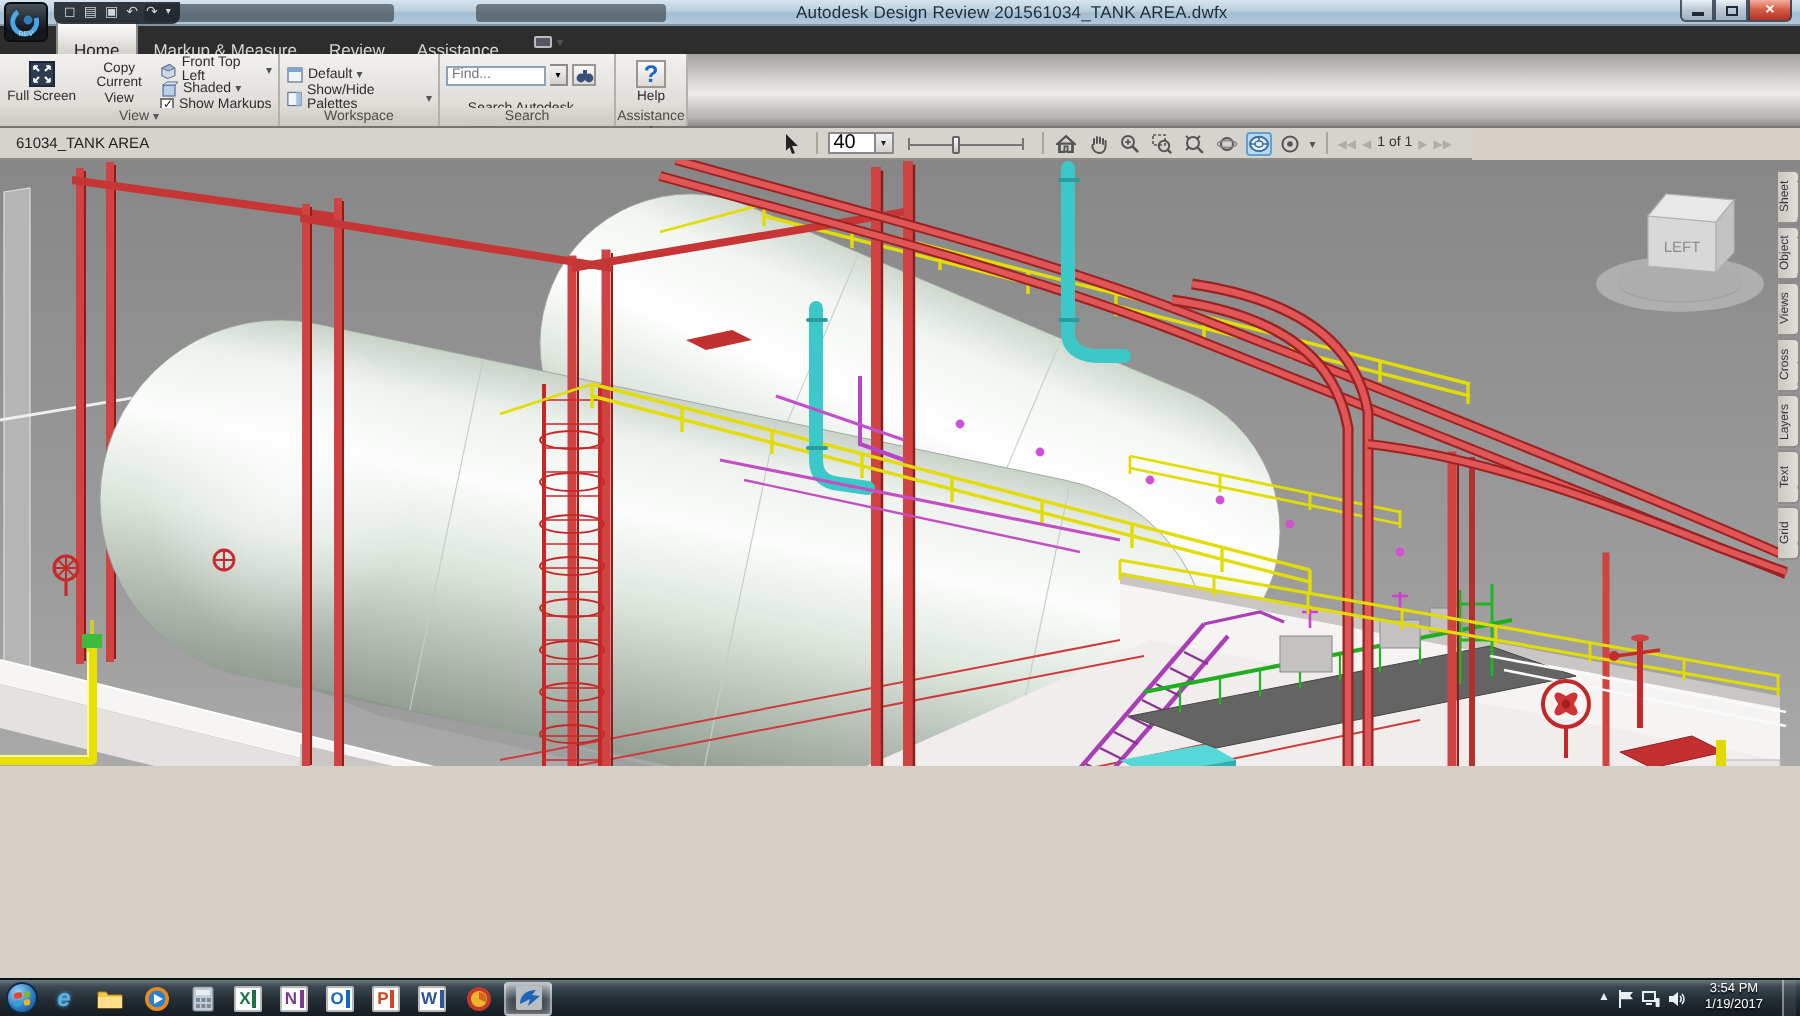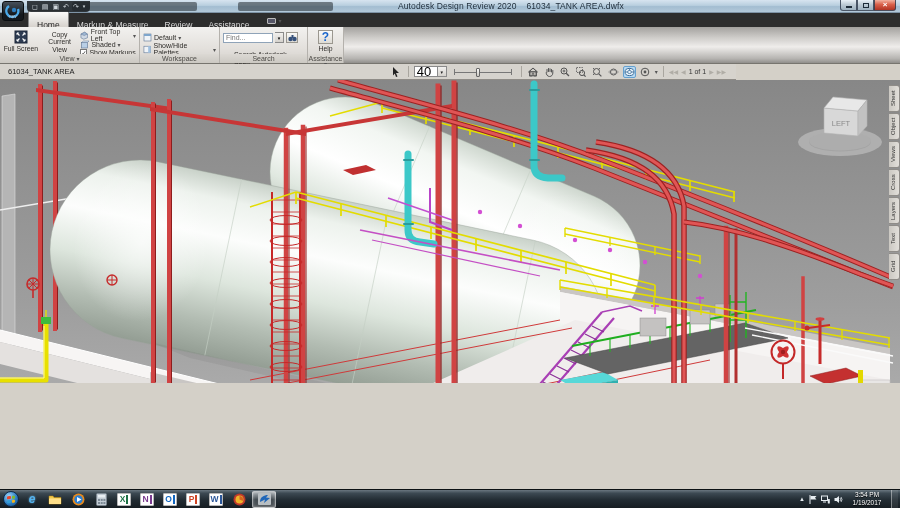--- a/index.html
+++ b/index.html
@@ -5,21 +5,21 @@
   * { margin:0; padding:0; box-sizing:border-box; }
   html,body { width:900px; height:508px; overflow:hidden; font-family:"Liberation Sans",sans-serif; }
   #app { position:relative; width:900px; height:508px; background:#d4d0c8; }
 
   
   .titlebar { position:absolute; top:0; left:0; width:900px; height:13px;
     background:linear-gradient(180deg,#d7e4f0 0%,#b9cfdf 45%,#a3bdd1 55%,#b3c9da 100%);
     border-bottom:1px solid #7e93a6; font-size:8.5px; color:#1d2b38; }
   .title-ghost { position:absolute; top:2px; height:9px; background:rgba(35,42,48,.55); border-radius:2px; }
   .title-text { position:absolute; left:398px; top:1px; white-space:nowrap; letter-spacing:.1px; }
-  .title-text .doc { margin-left:10px; }
+  .title-text .doc { }
   .winbtns { position:absolute; top:0; right:4px; display:flex; }
   .winbtn { width:17px; height:11px; border:1px solid rgba(50,62,80,.85); border-top:none;
     display:flex; align-items:center; justify-content:center;
     background:linear-gradient(180deg,#e9f1f7,#b9c7d2 50%,#9fb2c0); }
   .winbtn.min { border-radius:0 0 0 3px; }
   .winbtn.close { width:22px; border-radius:0 0 3px 0;
     background:linear-gradient(180deg,#f3b2a0,#d9604a 45%,#b03323); }
   .glyph-min { width:6px; height:2px; background:#1d2b38; margin-top:4px; }
   .glyph-max { width:6px; height:5px; border:1px solid #1d2b38; }
   .glyph-close { color:#fff; font-size:8px; font-weight:bold; line-height:1; }
@@ -67,21 +67,21 @@
 
   
   .canvasbar { position:absolute; top:64px; left:0; width:736px; height:16px; background:#d6d3cd;
     border-bottom:1px solid #8f8c87; display:flex; align-items:center; font-size:7.5px; color:#222; padding:0 4px; }
   .canvas-tab { margin-left:4px; }
   .cbar-tools { margin-left:auto; display:flex; align-items:center; gap:3px; padding-right:6px; }
   .tool-ic { width:13px; height:12px; display:flex; align-items:center; justify-content:center; border:1px solid transparent; }
   .tool-ic.hl { background:#b8d9f2; border:1px solid #64a0cf; border-radius:2px; }
   .tool-sep { width:1px; height:11px; background:#a9a69f; margin:0 2px; }
   .zoomcombo { display:flex; align-items:center; }
-  .zoomcombo input { width:24px; height:11px; font-size:13px; border:1px solid #8a8a8a; padding:0 2px;
+  .zoomcombo input { width:24px; height:11px; font-size:10px; border:1px solid #8a8a8a; padding:0 2px;
     font-family:"Liberation Sans",sans-serif; }
   .combo-drop { width:9px; height:11px; border:1px solid #8a8a8a; border-left:none;
     background:linear-gradient(180deg,#f2f1ef,#d4d1cc); font-size:5px; display:flex; align-items:center; justify-content:center; }
   .slider { position:relative; width:66px; height:12px; }
   .slider .track { position:absolute; top:6px; left:4px; right:4px; height:1px; background:#777; }
   .slider .tick { position:absolute; top:3px; width:1px; height:6px; background:#777; }
   .slider .thumb { position:absolute; top:2px; left:26px; width:4px; height:9px; background:linear-gradient(180deg,#fafaf8,#c9c6c0);
     border:1px solid #666; border-radius:1px; }
   .pagenav { display:flex; align-items:center; gap:3px; font-size:7px; color:#333; }
   .pn-arrow { color:#b0ada6; font-size:6px; }
@@ -123,21 +123,21 @@
 </style>
 </head>
 <body>
 
 <div id="app">
 
   <div class="titlebar">
     <div class="title-ghost" style="left:72px;width:125px;"></div>
     <div class="title-ghost" style="left:238px;width:95px;"></div>
     <div class="title-text">
-      <span>Autodesk Design Review 2020</span><span class="doc">61034_TANK AREA.dwfx</span>
+      <span>Autodesk Design Review 2015</span><span class="doc">61034_TANK AREA.dwfx</span>
     </div>
     <div class="winbtns">
       <div class="winbtn min">
           <span class="glyph-min"></span>
         </div>
       <div class="winbtn">
           <span class="glyph-max"></span>
         </div>
       <div class="winbtn close">
           <span class="glyph-close">×</span>

